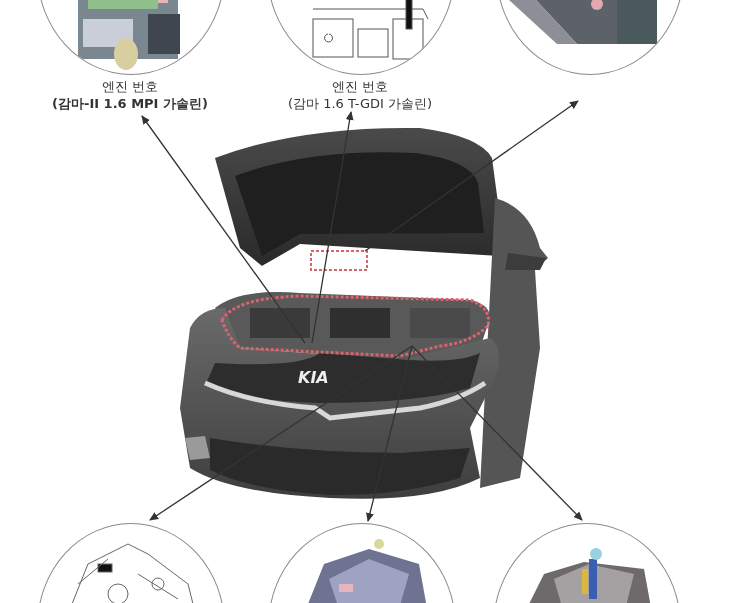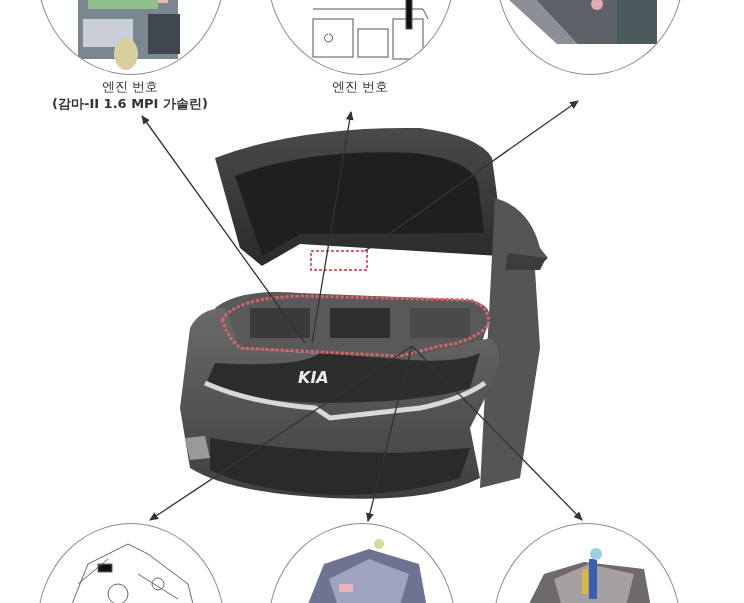--- a/index.html
+++ b/index.html
@@ -38,20 +38,21 @@
       <rect x="45" y="150" width="40" height="38"></rect>
       <rect x="90" y="160" width="30" height="28"></rect>
       <rect x="125" y="150" width="30" height="40"></rect>
       <path d="M45 140 L155 140 L160 150"></path>
       <path d="M60 165 a4 4 0 1 0 1 0"></path>
       <rect x="138" y="120" width="6" height="40" fill="#111"></rect>
     </svg>
   </div>
   <div class="label" style="left:270px; top:70px; width:180px;">
     <span>엔진 번호</span>
+    <span class="sub">(감마 1.6 T-GDI 가솔린)</span>
   </div>
 
   <div class="callout-circle" style="left:496px; top:-140px; width:186px; height:205px;">
     <svg width="186" height="205">
       <polygon points="10,100 160,100 160,175 80,175" fill="#5d6268"></polygon>
       <polygon points="10,100 80,175 60,175 0,120" fill="#8c9096"></polygon>
       <rect x="120" y="100" width="40" height="75" fill="#4b5a5c"></rect>
       <circle cx="100" cy="135" r="6" fill="#e3a9b0"></circle>
     </svg>
   </div>

